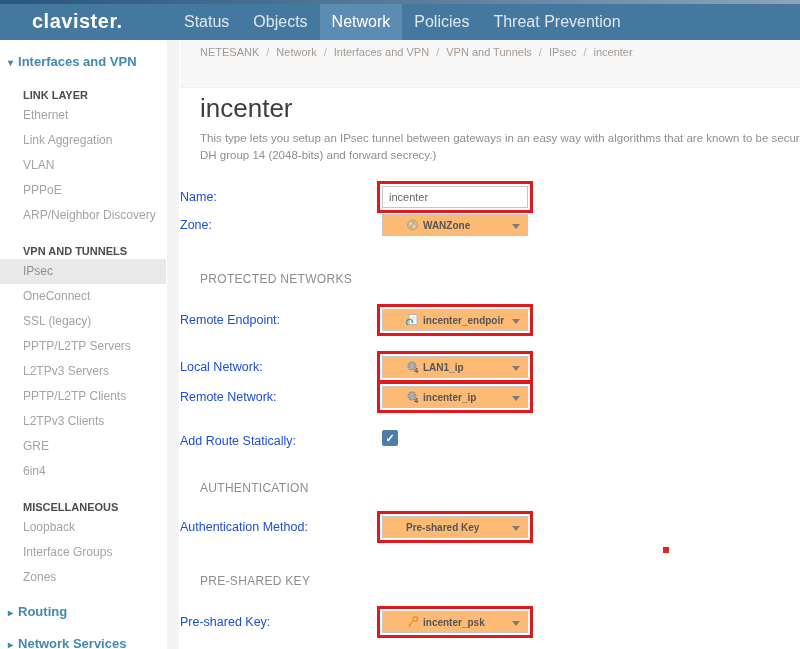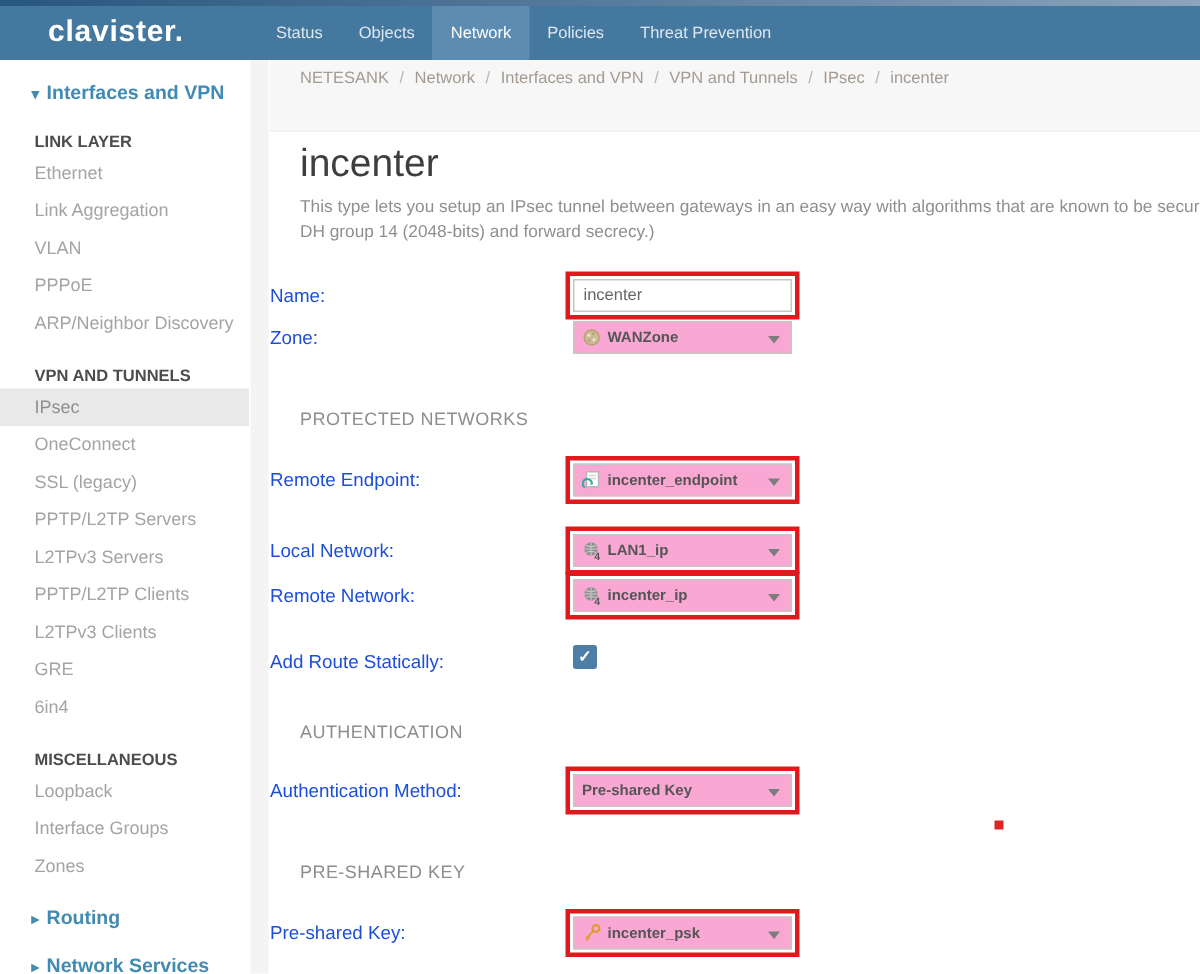--- a/index.html
+++ b/index.html
@@ -7,28 +7,28 @@
               font-family:"Liberation Sans", sans-serif; }
 
   
   .navbar { position:absolute; left:0; top:0; width:800px; height:40px; background:#45789f; }
   .nav-stripe { position:absolute; left:0; top:0; width:100%; height:4px;
                 background:linear-gradient(to right,#27567e,#5c7fa0 55%,#8da4bc); }
   .nav-flex { position:absolute; left:0; top:4px; right:0; height:36px; display:flex; align-items:stretch; }
   .logo { width:172px; padding-left:32px; color:#fff; font-weight:bold; font-size:20px;
           line-height:34px; letter-spacing:.5px; }
   .nav-items { display:flex; list-style:none; }
-  .nav-item { padding:0 12px; line-height:36px; font-size:11px; color:#dde7f0; cursor:pointer; white-space:nowrap; }
+  .nav-item { padding:0 12px; line-height:36px; font-size:16px; color:#dde7f0; cursor:pointer; white-space:nowrap; }
   .nav-item.active { background:#5d8cb2; color:#fff; }
 
   
   .sidebar { position:absolute; left:0; top:40px; width:180px; bottom:0; background:#fff; }
   .scroll-track { position:absolute; right:1px; top:0; bottom:0; width:12px; background:#f4f4f5; }
   .sb-list { list-style:none; padding-right:14px; }
-  .sb-toplevel { margin-top:12px; height:20px; line-height:20px; padding-left:21px;
+  .sb-toplevel { margin-top:12px; height:20px; line-height:20px; padding-left:8px;
                  font-size:13px; font-weight:600; color:#418ab0; color:#418ab0; cursor:pointer; white-space:nowrap; }
   .sb-toplevel .sb-caret { font-size:10px; margin-right:5px; }
   .sb-header { margin-top:15px; height:16px; line-height:16px; padding-left:23px;
                font-size:11px; font-weight:bold; color:#4c4c4c; white-space:nowrap; }
   .sb-item { height:25px; line-height:25px; padding-left:23px; font-size:12px; color:#a4a4a4;
              cursor:pointer; white-space:nowrap; }
   .sb-selected { background:#e9e9e9; color:#8f8f8f; }
 
   
   .main { position:absolute; left:180px; top:40px; right:0; bottom:0; background:#fff; overflow:hidden; }
@@ -40,22 +40,22 @@
   .page-title { position:absolute; left:20px; top:53px; font-size:26px; font-weight:400; color:#3e3e3e; }
   .page-desc { position:absolute; left:20px; top:90px; right:0; font-size:11.5px; color:#8f8f8f; line-height:17px; }
   .page-desc .dline { white-space:nowrap; overflow:hidden; }
 
   
   .frow { position:absolute; left:0; right:0; height:34px; }
   .flabel { position:absolute; left:0; top:9px; width:195px; 
             font-size:12.5px; color:#1d4ed8; white-space:nowrap; }
   .fieldbox { position:absolute; left:197px; top:0; border:3px solid transparent; padding:2px; }
   .fieldbox.annotated { border-color:#e2191c; }
-  .field { width:146px; height:22px; background:#f9a8d4; border:1px solid #c6c6c6;
-           display:flex; align-items:center; padding:0 5px; position:relative; cursor:pointer; }
+  .field { width:146px; height:22px; background:#fdba74; border:1px solid #c6c6c6;
+           display:flex; align-items:center; padding:0 23px; position:relative; cursor:pointer; }
   .field .ftext { font-size:10px; font-weight:bold; color:#555; margin-left:4px;
                   white-space:nowrap; overflow:hidden; flex:1; }
   .field .caret-down { position:absolute; right:7px; top:9px; width:0; height:0;
                        border-left:4px solid transparent; border-right:4px solid transparent;
                        border-top:5px solid #7c7c7c; }
   .tinput { width:146px; height:22px; border:1px solid #c6c6c6; font-family:"Liberation Sans",sans-serif;
             font-size:11px; color:#666; padding:0 6px; outline:none; }
   .section-h { position:absolute; left:20px; font-size:12px; color:#8d8d8d; letter-spacing:.3px; white-space:nowrap; }
   .checkbox { position:absolute; left:202px; top:5px; width:16px; height:16px; background:#4d7ea8;
               border-radius:2px; color:#fff; font-size:11px; font-weight:bold; text-align:center;

